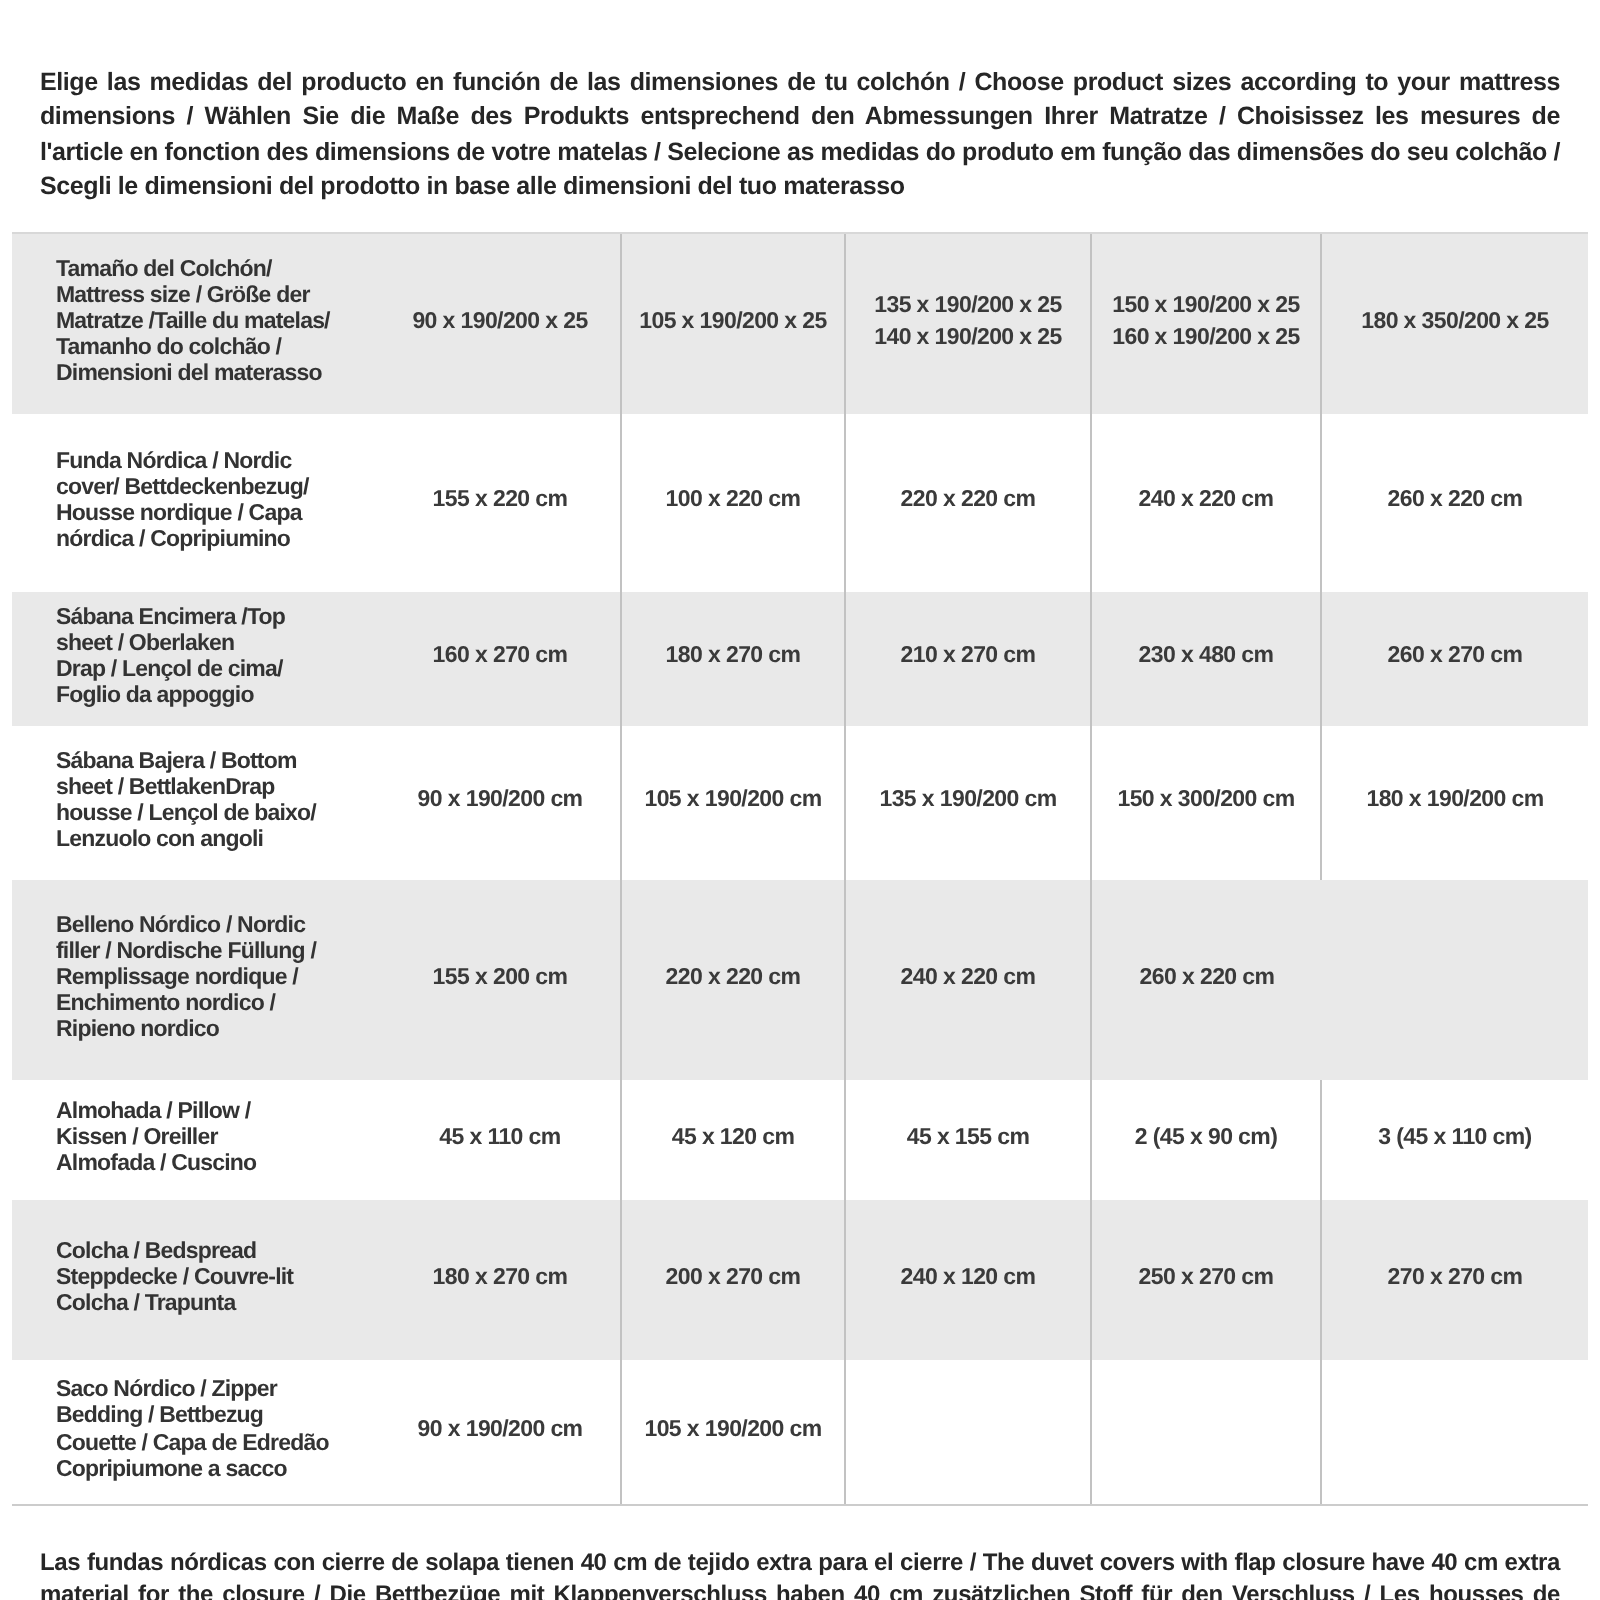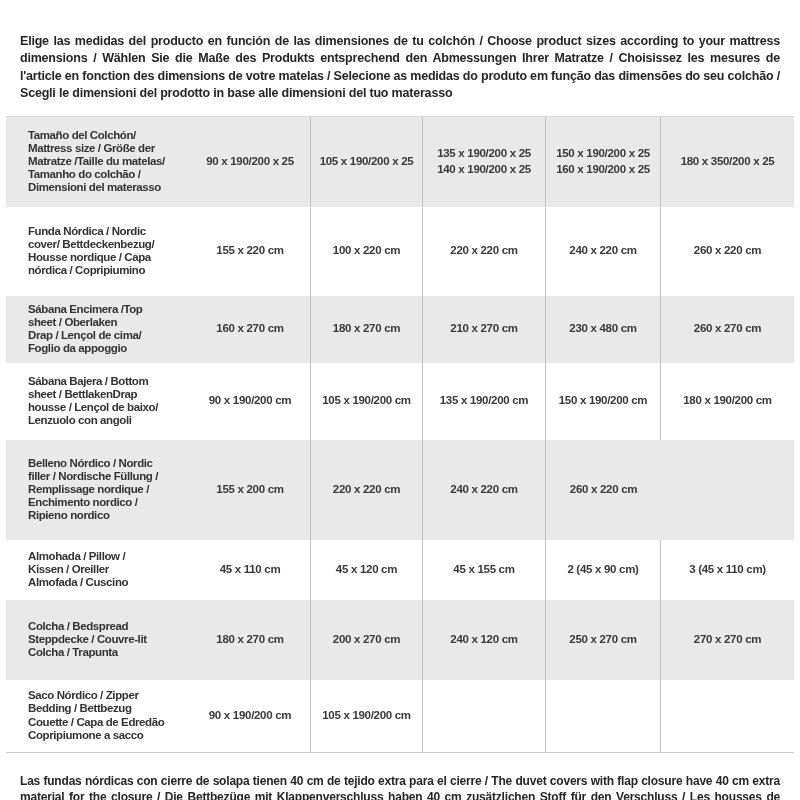--- a/index.html
+++ b/index.html
@@ -115,21 +115,21 @@
     </div>
 
     <div class="row r3">
       <div class="cell label">Sábana Bajera / Bottom
 sheet / BettlakenDrap
 housse / Lençol de baixo/
 Lenzuolo con angoli</div>
       <div class="cell val sep">90 x 190/200 cm</div>
       <div class="cell val sep">105 x 190/200 cm</div>
       <div class="cell val sep">135 x 190/200 cm</div>
-      <div class="cell val sep">150 x 190/200 cm</div>
+      <div class="cell val sep">150 x 300/200 cm</div>
       <div class="cell val">180 x 190/200 cm</div>
     </div>
 
     <div class="row r4 alt">
       <div class="cell label">Belleno Nórdico / Nordic
 filler / Nordische Füllung /
 Remplissage nordique /
 Enchimento nordico /
 Ripieno nordico</div>
       <div class="cell val sep">155 x 200 cm</div>

